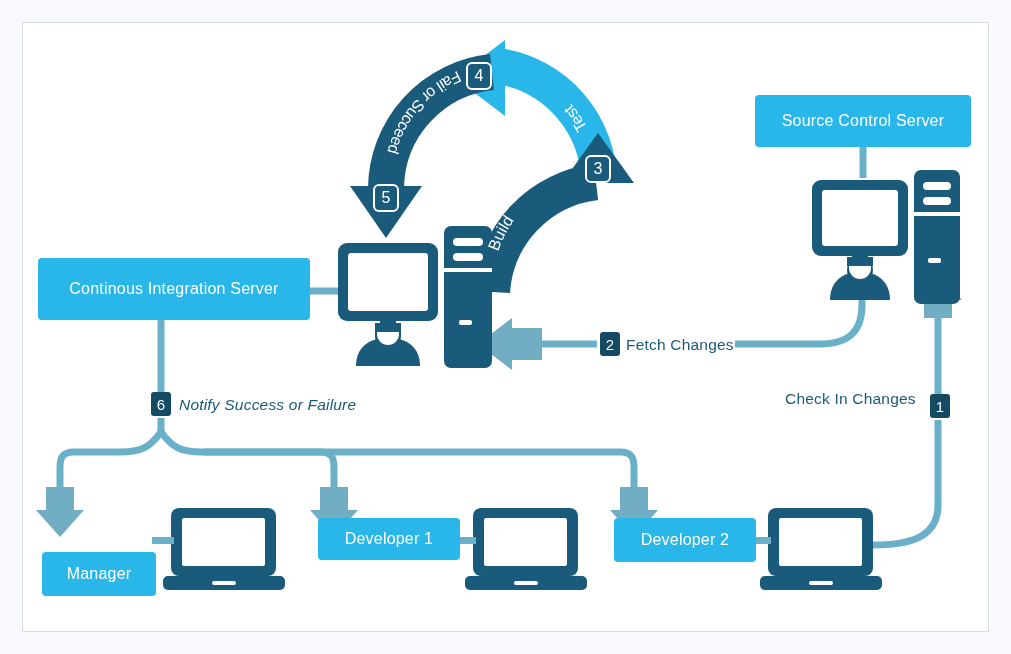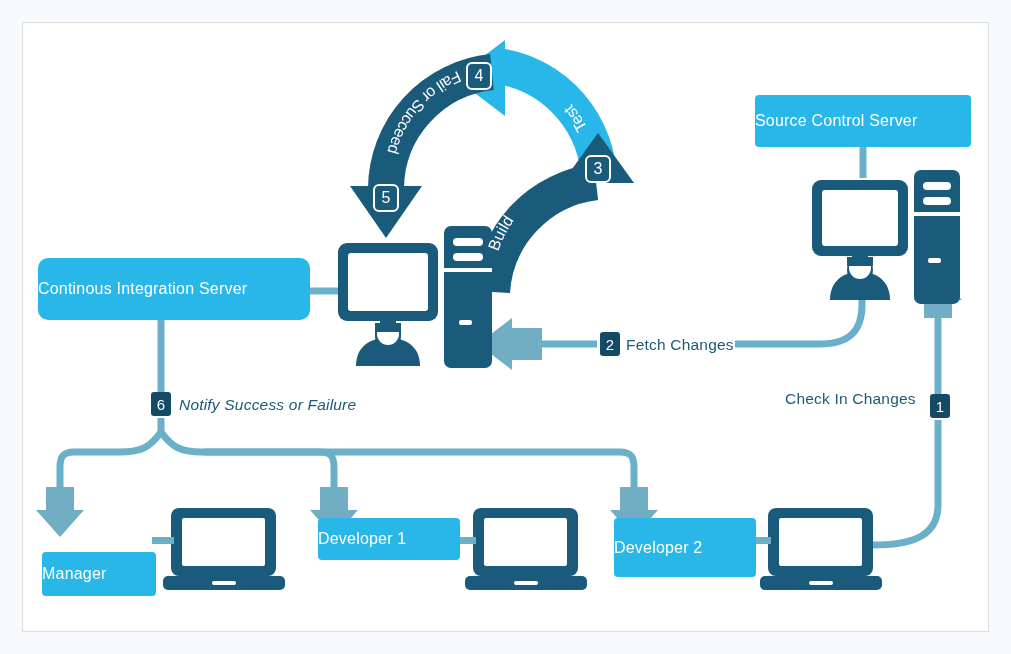--- a/index.html
+++ b/index.html
@@ -31,20 +31,21 @@
     position: absolute;
     color: #1c5a78;
     font-size: 15.5px;
     letter-spacing: .2px;
     white-space: nowrap;
   }
   .boxlabel {
     position: absolute;
     display: flex;
     align-items: center;
+    justify-content: center;
     color: #ffffff;
     font-size: 16px;
     letter-spacing: .2px;
     white-space: nowrap;
     background: #29b6e8;
     border-radius: 4px;
   }
   .badge {
     position: absolute;
     display: flex;
@@ -209,37 +210,37 @@
       </text>
       <text font-family="Liberation Sans, sans-serif" font-size="16" fill="#ffffff">
         <textPath href="#buildArcPath" startOffset="22%">Build</textPath>
       </text>
       <text font-family="Liberation Sans, sans-serif" font-size="16" fill="#ffffff">
         <textPath href="#failArcPath" startOffset="16%">Fail or Succeed</textPath>
       </text>
     </g>
   </svg>
 
-  <div class="boxlabel" style="left:38px; top:258px; width:272px; height:62px;border-radius:10px;">
+  <div class="boxlabel" style="left:38px; top:258px; width:272px; height:62px;">
     <span>Continous Integration Server</span>
   </div>
 
   <div class="boxlabel" style="left:755px; top:95px; width:216px; height:52px;">
     <span>Source Control Server</span>
   </div>
 
   <div class="boxlabel" style="left:42px; top:518px; width:114px; height:44px;margin-top:34px;">
     <span>Manager</span>
   </div>
 
   <div class="boxlabel" style="left:318px; top:518px; width:142px; height:42px;">
     <span>Developer 1</span>
   </div>
 
-  <div class="boxlabel" style="left:614px; top:518px; width:142px; height:59px;">
+  <div class="boxlabel" style="left:614px; top:518px; width:142px; height:44px;">
     <span>Developer 2</span>
   </div>
 
   <div class="badge" style="left:930px; top:394px;">
     <span>1</span>
   </div>
   <div class="dlabel" style="left:785px; top:390px;">
     <span>Check In Changes</span>
   </div>
 

